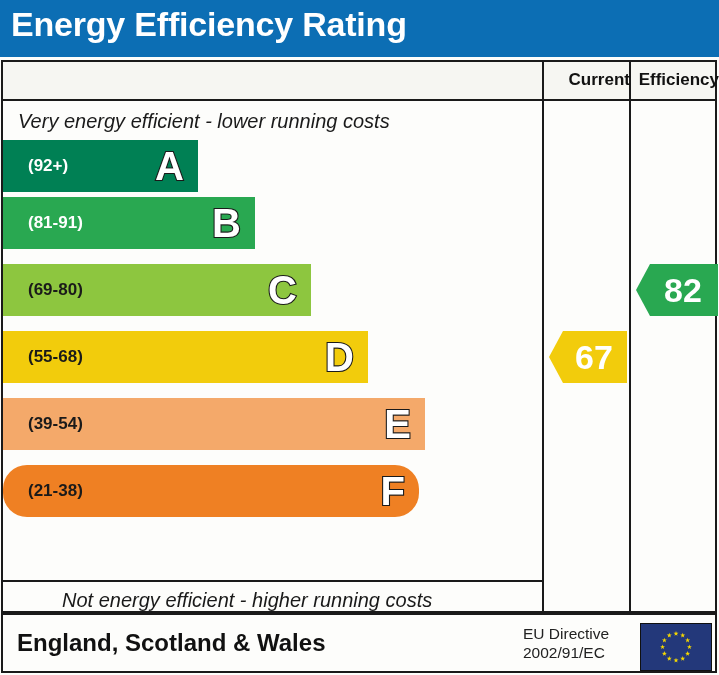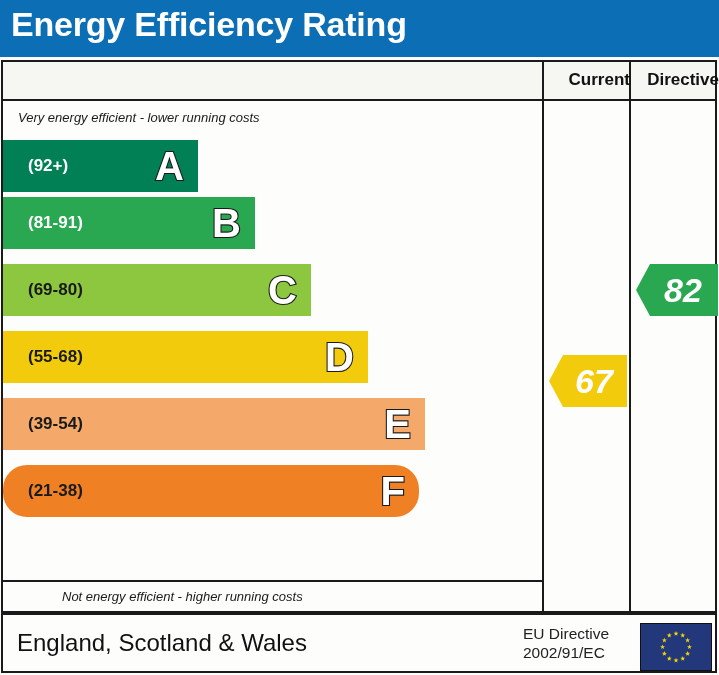--- a/index.html
+++ b/index.html
@@ -50,21 +50,21 @@
     position:absolute;top:8px;
     font-size:17px;font-weight:bold;color:#111;
     text-align:right;
   }
   .colhead.current{left:541px;width:86px;}
   .colhead.potential{left:628px;width:88px;}
 
   
   .caption{
     position:absolute;left:0;width:539px;
-    font-size:13px;font-style:italic;color:#1a1a1a;
+    font-size:20px;font-style:italic;color:#1a1a1a;
     box-sizing:border-box;padding-left:15px;
     white-space:nowrap;
   }
   .caption.top{top:48px;}
   .caption.bottom{top:527px;margin-left:44px;}
 
   .hline{
     position:absolute;left:0;width:539px;height:2px;background:#1a1a1a;
   }
   .hline.above-bottom-caption{top:518px;}
@@ -98,34 +98,34 @@
   
   .arrow{
     position:absolute;
     height:52px;
     display:flex;align-items:center;justify-content:center;
     clip-path:polygon(14px 0, 100% 0, 100% 100%, 14px 100%, 0 50%);
     -webkit-clip-path:polygon(14px 0, 100% 0, 100% 100%, 14px 100%, 0 50%);
   }
   .arrow .val{
     font-size:34px;font-weight:bold;color:#ffffff;
-    padding-left:12px;line-height:1;font-style:italic;
+    padding-left:12px;line-height:1;
   }
 
   
   .footer{
     position:absolute;left:1px;top:613px;
     width:716px;height:60px;
     box-sizing:border-box;
     border:2px solid #1a1a1a;
     background:#fdfdfb;
   }
   .footer .region{
     position:absolute;left:14px;top:14px;
-    font-size:24px;font-weight:normal;color:#111;
+    font-size:24px;font-weight:bold;color:#111;
     white-space:nowrap;
   }
   .footer .directive{
     position:absolute;left:520px;top:9px;
     font-size:15.5px;color:#222;line-height:1.25;
     text-align:left;
   }
   .euflag{
     position:absolute;left:637px;top:8px;
     width:70px;height:46px;
@@ -143,21 +143,21 @@
     <div class="title">Energy Efficiency Rating</div>
   </div>
 
   <div class="frame">
 
     <div class="colhead-row"></div>
     <div class="vline v1"></div>
     <div class="vline v2"></div>
 
     <div class="colhead current">Current</div>
-    <div class="colhead potential">Directive</div>
+    <div class="colhead potential">Efficiency</div>
 
     <div class="caption top">Very energy efficient - lower running costs</div>
 
     <div class="bands">
 
       <div class="band light" style="top:0px;width:195px;background:#008054;">
         <span class="range">(92+)</span>
         <span class="letter">A</span>
       </div>
 
@@ -184,21 +184,21 @@
       <div class="band dark" style="top:325px;width:416px;background:#EF8023;border-radius:24px;">
         <span class="range">(21-38)</span>
         <span class="letter">F</span>
       </div>
 
     </div>
 
     <div class="hline above-bottom-caption"></div>
     <div class="caption bottom">Not energy efficient - higher running costs</div>
 
-    <div class="arrow" style="left:546px;top:269px;width:78px;background:#F2CC0C;margin-top:24px;">
+    <div class="arrow" style="left:546px;top:269px;width:78px;background:#F2CC0C;">
       <span class="val">67</span>
     </div>
 
     <div class="arrow" style="left:633px;top:202px;width:82px;background:#29A851;">
       <span class="val">82</span>
     </div>
 
   </div>
 
   <div class="footer">

